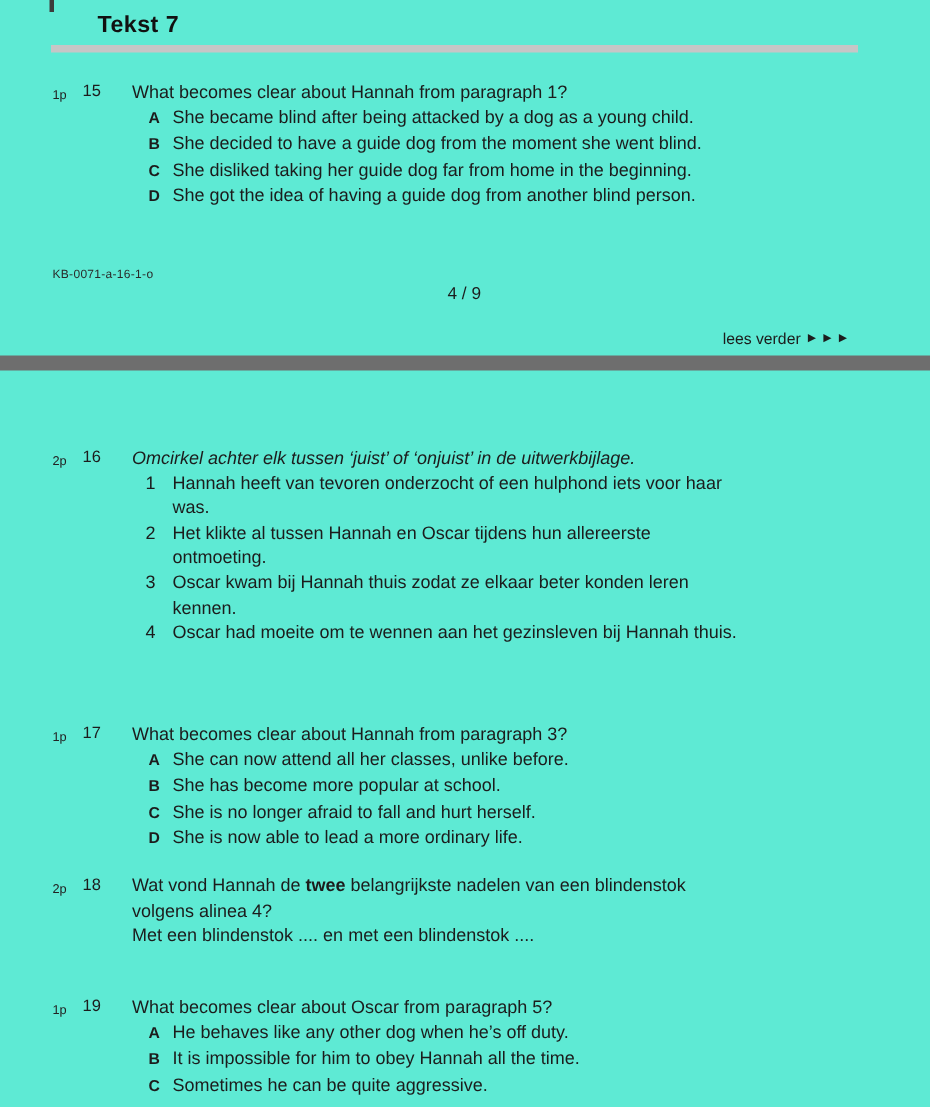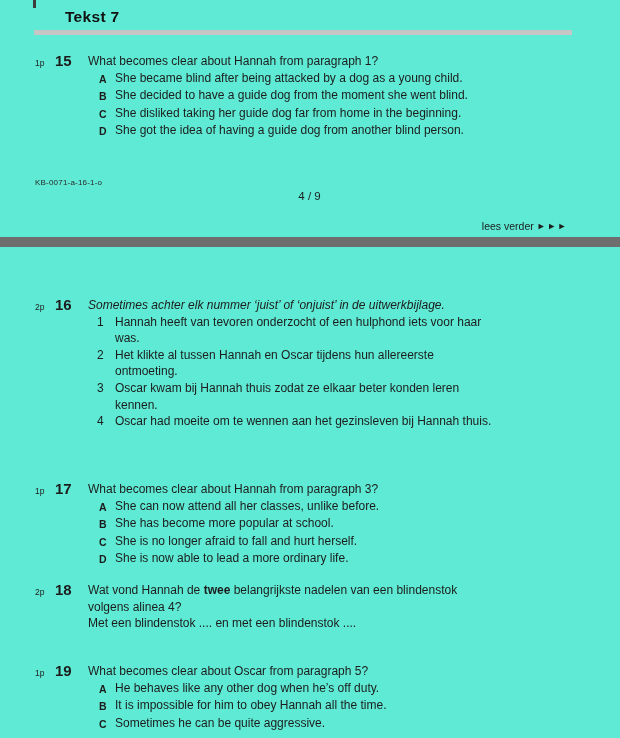--- a/index.html
+++ b/index.html
@@ -16,21 +16,21 @@
 
   .fold-tick { position:absolute; left:33px; top:0; width:3px; height:8px; background:#3c3c3c; }
 
   .title { position:absolute; left:65px; top:8px; font-size:15.5px; font-weight:700; letter-spacing:.3px; color:#111; }
   .title-rule { position:absolute; left:34px; top:30px; width:538px; height:5px; background:var(--header-rule); }
 
   .question { position:absolute; left:35px; width:545px; display:grid; grid-template-columns:20px 33px 1fr; align-items:start; }
   .q15 { top:53px; } .q16 { top:297px; } .q17 { top:481px; } .q18 { top:582px; } .q19 { top:663px; }
 
   .pts  { font-size:8.5px; line-height:16.6px; padding-top:2px; color:#222; }
-  .qnum { font-size:15px; font-weight:700; line-height:16.6px; }
+  .qnum { font-size:11px; font-weight:400; line-height:16.6px; }
   .qbody { font-size:12px; line-height:16.6px; }
 
   .stem-line { white-space:nowrap; }
   .italic { font-style:italic; }
   .b { font-weight:700; }
 
   .opt { display:flex; }
   .opt .letter { flex:none; width:16px; margin-left:11px; font-weight:700; font-size:10.5px; line-height:16.6px; padding-top:1px; }
   .opt .otext { white-space:nowrap; }
 
@@ -85,21 +85,21 @@
     <span class="page-num">4 / 9</span>
     <span class="continue"><span>lees verder</span><span class="arrows">►►►</span></span>
   </div>
 
   <div class="separator"></div>
 
   <section class="question q16">
     <span class="pts">2p</span>
     <span class="qnum">16</span>
     <div class="qbody">
-      <div class="stem-line italic">Sometimes achter elk nummer ‘juist’ of ‘onjuist’ in de uitwerkbijlage.</div>
+      <div class="stem-line italic">Omcirkel achter elk tussen ‘juist’ of ‘onjuist’ in de uitwerkbijlage.</div>
       <div class="item">
         <span class="inum">1</span>
         <span class="itext">
           <div>Hannah heeft van tevoren onderzocht of een hulphond iets voor haar</div>
           <div>was.</div>
         </span>
       </div>
       <div class="item">
         <span class="inum">2</span>
         <span class="itext">

